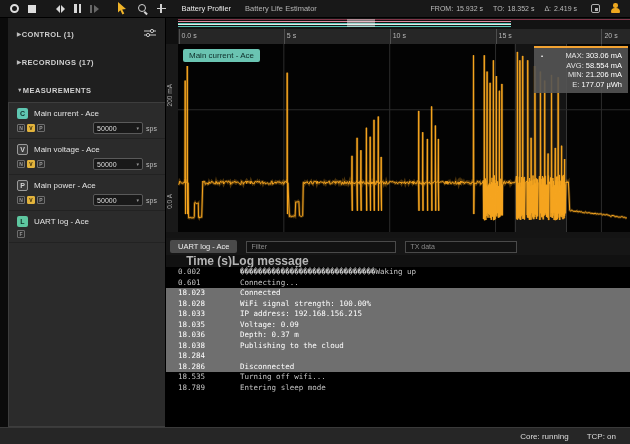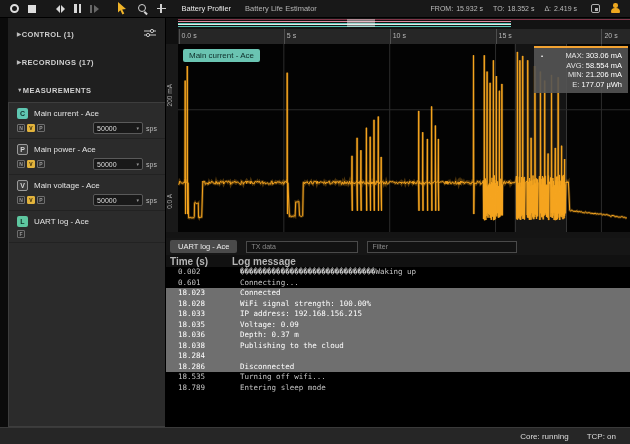--- a/index.html
+++ b/index.html
@@ -92,21 +92,21 @@
   .stat-dot{position:absolute;left:7px;top:5px;color:#fff;font-size:6px;}
   .gap5{flex:0 0 6px;background:#141414;}
 
   
   .uartbar{flex:0 0 17px;height:17px;background:#161616;display:flex;align-items:center;gap:9px;padding-left:4px;}
   .uart-tab{background:#4a4a4a;color:#ececec;font-size:7.5px;padding:2px 8px;border-radius:2px;white-space:nowrap;}
   .finput{height:12px;background:#121212;border:1px solid #4a4a4a;color:#cfcfcf;font-size:7px;padding:0 4px;
           box-sizing:border-box;font-family:"Liberation Sans",sans-serif;}
   .finput::placeholder{color:#8a8a8a;}
   .filter{width:150px;} .tx{width:112px;}
-  .loghead{flex:0 0 12px;height:12px;background:#111;display:flex;align-items:center;font-size:10px;color:#b5b5b5;font-weight:bold;}
+  .loghead{flex:0 0 12px;height:12px;background:#111;display:flex;align-items:center;font-size:12px;color:#b5b5b5;font-weight:bold;text-align:right;}
   .loghead .c1{flex:0 0 62px;padding-left:4px;}
   .logbody{flex:1;background:#000;overflow:hidden;font-family:"DejaVu Sans Mono",monospace;font-size:7.5px;}
   .logrow{display:flex;height:10.5px;line-height:10.5px;color:#c4c4c4;white-space:nowrap;}
   .logrow.sel{background:#6f6f6f;color:#fff;}
   .logrow .t{flex:0 0 62px;padding-left:12px;}
   .logrow .m{flex:1;overflow:hidden;}
 
   
   .statusbar{flex:0 0 17px;height:17px;background:#262626;border-top:1px solid #3a3a3a;box-sizing:border-box;
              display:flex;align-items:center;justify-content:flex-end;gap:18px;padding-right:14px;font-size:8px;color:#dcdcdc;}
@@ -208,40 +208,40 @@
                     <span class="rate">
                       <span>50000</span>
                       <span class="chev">▾</span>
                     </span>
                     <span class="sps">sps</span>
                   </span>
                 </div>
               </div>
               <div class="card">
                 <div class="card-top">
-                  <span class="mbadge gray">P</span>
-                  <span class="mname">Main power - Ace</span>
+                  <span class="mbadge gray">V</span>
+                  <span class="mname">Main voltage - Ace</span>
                 </div>
                 <div class="card-bottom">
                   <span class="flag">N</span>
                   <span class="flag on">V</span>
                   <span class="flag">P</span>
                   <span class="rate-wrap">
                     <span class="rate">
                       <span>50000</span>
                       <span class="chev">▾</span>
                     </span>
                     <span class="sps">sps</span>
                   </span>
                 </div>
               </div>
               <div class="card">
                 <div class="card-top">
-                  <span class="mbadge gray">V</span>
-                  <span class="mname">Main voltage - Ace</span>
+                  <span class="mbadge gray">P</span>
+                  <span class="mname">Main power - Ace</span>
                 </div>
                 <div class="card-bottom">
                   <span class="flag">N</span>
                   <span class="flag on">V</span>
                   <span class="flag">P</span>
                   <span class="rate-wrap">
                     <span class="rate">
                       <span>50000</span>
                       <span class="chev">▾</span>
                     </span>
@@ -321,22 +321,22 @@
             <div class="stat">
                 <span class="k">E:</span>
                 <span>177.07 µWh</span>
               </div>
           </div>
         </div>
       </div>
       <div class="gap5"></div>
       <div class="uartbar">
         <span class="uart-tab">UART log - Ace</span>
+        <input class="finput filter" placeholder="Filter" style="">
         <input class="finput tx" placeholder="TX data" style="">
-        <input class="finput filter" placeholder="Filter" style="">
       </div>
       <div class="loghead">
         <span class="c1">Time (s)</span>
         <span class="c2">Log message</span>
       </div>
       <div class="logbody" id="logbody">
           <div class="logrow">
             <span class="t">0.002</span>
             <span class="m">������������������������������Waking up</span>
           </div>

